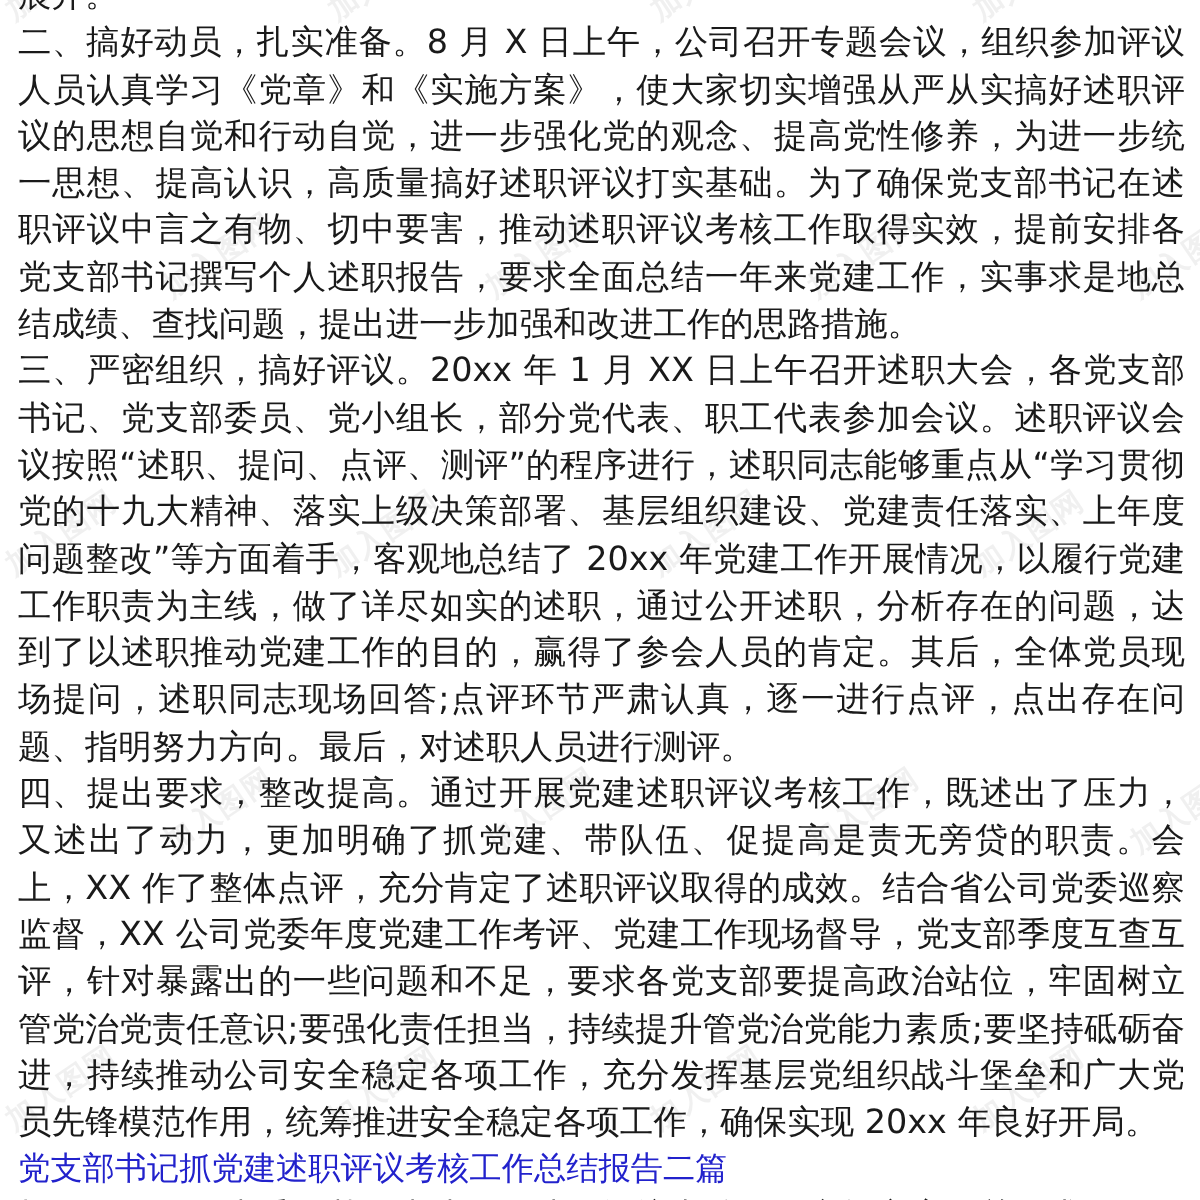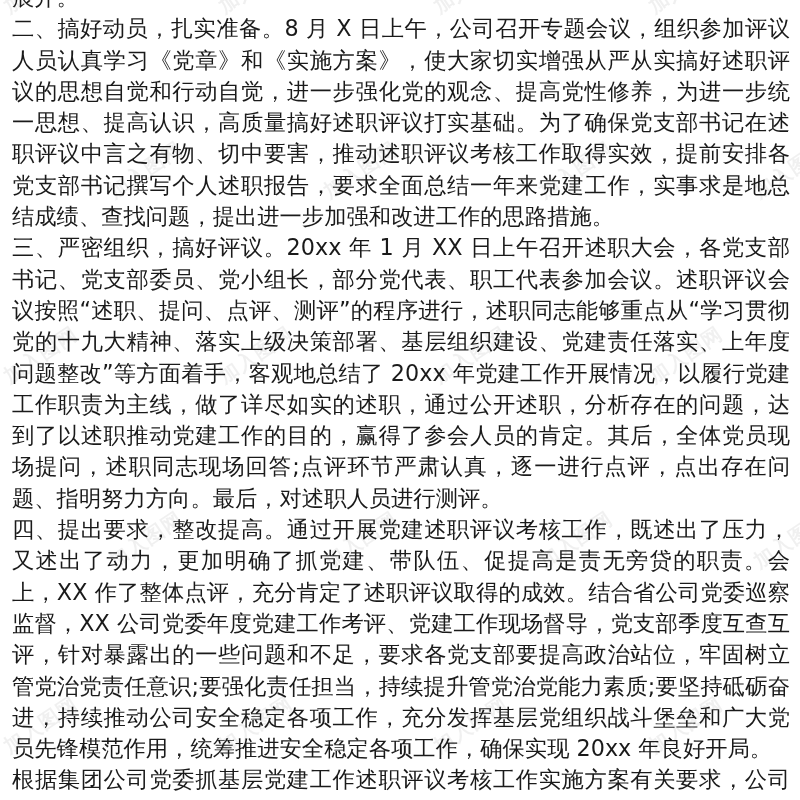--- a/index.html
+++ b/index.html
@@ -105,17 +105,18 @@
       <div class="wm" style="left: 215px; top: 740px; transform: rotate(-34deg);">加入图网</div>
       <div class="wm" style="left: 430px; top: 740px; transform: rotate(-34deg);">加入图网</div>
       <div class="wm" style="left: 645px; top: 740px; transform: rotate(-34deg);">加入图网</div>
     </div>
 
   <div id="doc-body">
     <p class="para">展开。</p>
     <p class="para">二、搞好动员，扎实准备。8 月 X 日上午，公司召开专题会议，组织参加评议人员认真学习《党章》和《实施方案》，使大家切实增强从严从实搞好述职评议的思想自觉和行动自觉，进一步强化党的观念、提高党性修养，为进一步统一思想、提高认识，高质量搞好述职评议打实基础。为了确保党支部书记在述职评议中言之有物、切中要害，推动述职评议考核工作取得实效，提前安排各党支部书记撰写个人述职报告，要求全面总结一年来党建工作，实事求是地总结成绩、查找问题，提出进一步加强和改进工作的思路措施。</p>
     <p class="para">三、严密组织，搞好评议。20xx 年 1 月 XX 日上午召开述职大会，各党支部书记、党支部委员、党小组长，部分党代表、职工代表参加会议。述职评议会议按照“述职、提问、点评、测评”的程序进行，述职同志能够重点从“学习贯彻党的十九大精神、落实上级决策部署、基层组织建设、党建责任落实、上年度问题整改”等方面着手，客观地总结了 20xx 年党建工作开展情况，以履行党建工作职责为主线，做了详尽如实的述职，通过公开述职，分析存在的问题，达到了以述职推动党建工作的目的，赢得了参会人员的肯定。其后，全体党员现场提问，述职同志现场回答;点评环节严肃认真，逐一进行点评，点出存在问题、指明努力方向。最后，对述职人员进行测评。</p>
     <p class="para">四、提出要求，整改提高。通过开展党建述职评议考核工作，既述出了压力，又述出了动力，更加明确了抓党建、带队伍、促提高是责无旁贷的职责。会上，XX 作了整体点评，充分肯定了述职评议取得的成效。结合省公司党委巡察监督，XX 公司党委年度党建工作考评、党建工作现场督导，党支部季度互查互评，针对暴露出的一些问题和不足，要求各党支部要提高政治站位，牢固树立管党治党责任意识;要强化责任担当，持续提升管党治党能力素质;要坚持砥砺奋进，持续推动公司安全稳定各项工作，充分发挥基层党组织战斗堡垒和广大党员先锋模范作用，统筹推进安全稳定各项工作，确保实现 20xx 年良好开局。</p>
+    <p class="para-link"><span class="lnk">党支部书记抓党建述职评议考核工作总结报告二篇</span></p>
     <p class="para">根据集团公司党委抓基层党建工作述职评议考核工作实施方案有关要求，公司党委结合工作实际，认真组织开展 2020 年党组织书记抓基层党建述职评议考核工作。现将有关情况报告如下。</p>
 
   </div>
 
 </div>
 
 </body></html>

